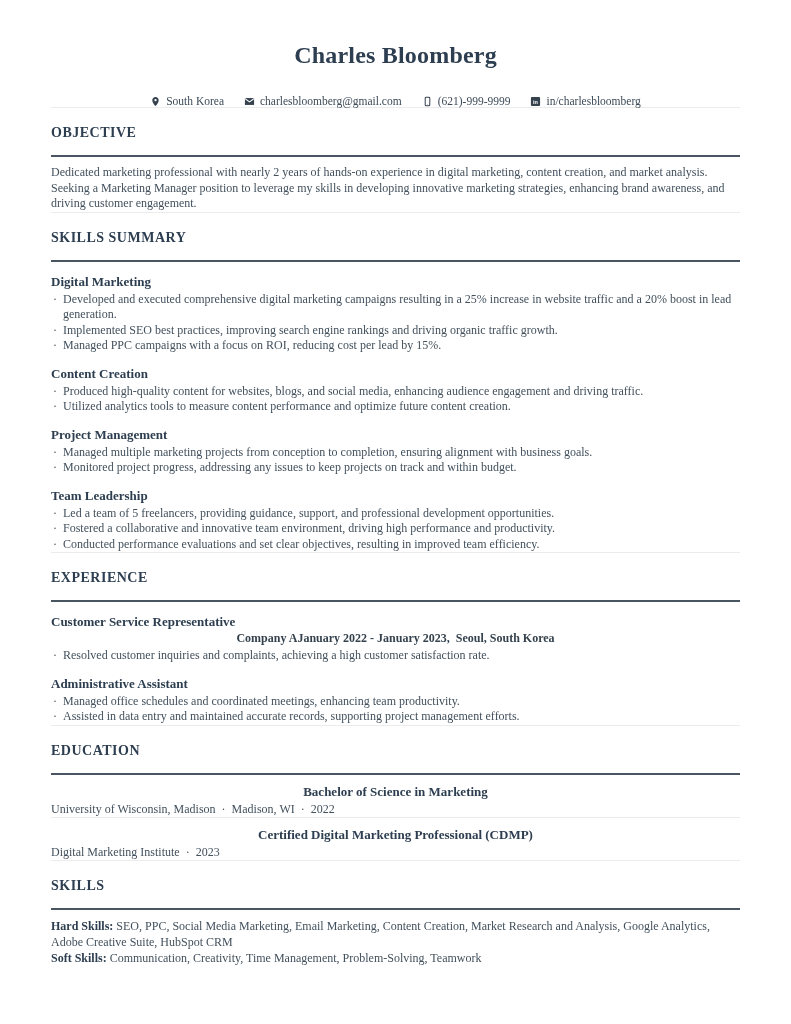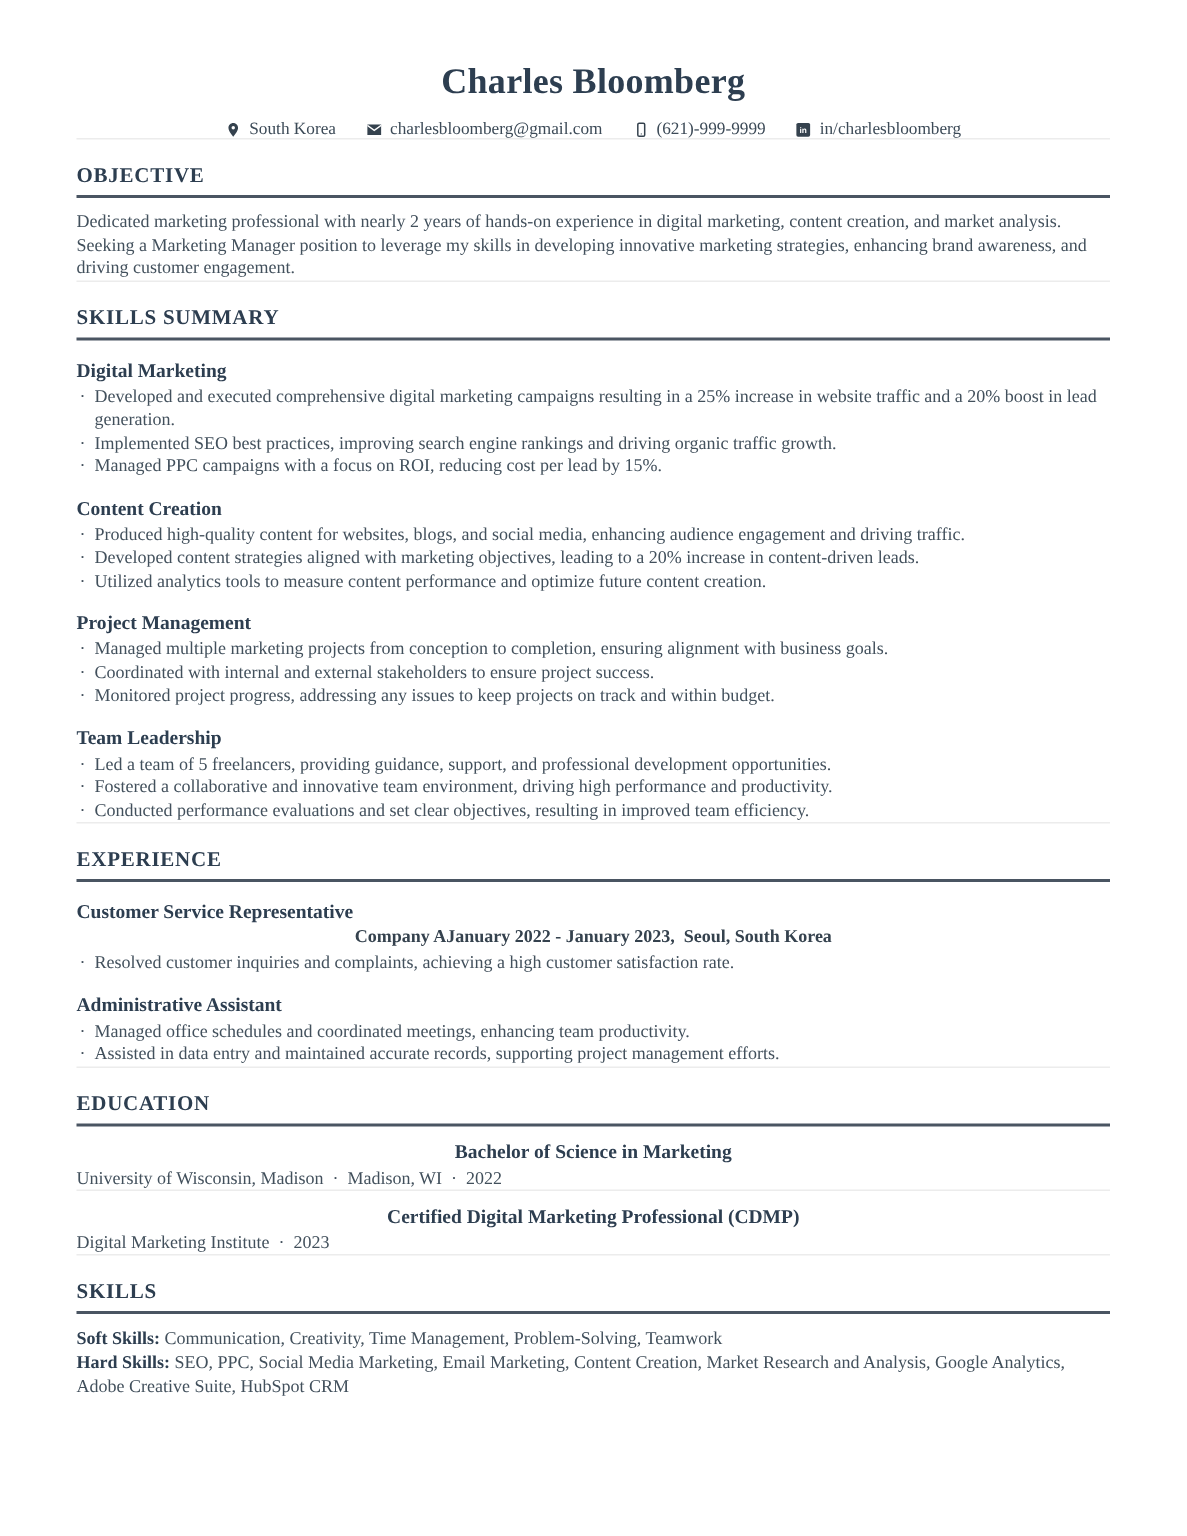--- a/index.html
+++ b/index.html
@@ -21,21 +21,21 @@
     font-size: 24px;
     font-weight: 700;
     color: #2d3e50;
     letter-spacing: 0.2px;
   }
   .contact-row {
     display: flex;
     justify-content: center;
     align-items: center;
     gap: 20px;
-    margin-top: 11px;
+    margin-top: 26px;
     font-size: 11.5px;
     color: #3c4a57;
   }
   .contact-item { display: flex; align-items: center; gap: 5px; color: #3c4a57; }
   .icon { display: inline-flex; color: #35424e; }
   .icon svg { width: 11px; height: 11px; display: block; }
 
   hr.light {
     border: 0;
     border-top: 1px solid #ececec;
@@ -45,21 +45,21 @@
 
   
   .section { margin-top: 0; }
   .section-rule { margin-top: 18px; }
   .section-title {
     margin-top: 17px;
     font-size: 14px;
     font-weight: 700;
     color: #2d3e50;
     letter-spacing: 0.5px;
-    padding-bottom: 4px;
+    padding-bottom: 14px;
     border-bottom: 2px solid #4a5562;
   }
   .body-text {
     margin-top: 8px;
     font-size: 12px;
     line-height: 15.5px;
     color: #42505c;
   }
 
   .subheading {
@@ -164,28 +164,26 @@
     <h3 class="subheading">Digital Marketing</h3>
     <ul class="bullets">
       <li>Developed and executed comprehensive digital marketing campaigns resulting in a 25% increase in website traffic and a 20% boost in lead generation.</li>
       <li>Implemented SEO best practices, improving search engine rankings and driving organic traffic growth.</li>
       <li>Managed PPC campaigns with a focus on ROI, reducing cost per lead by 15%.</li>
     </ul>
 
     <h3 class="subheading">Content Creation</h3>
     <ul class="bullets">
       <li>Produced high-quality content for websites, blogs, and social media, enhancing audience engagement and driving traffic.</li>
-      <li>Developed content strategies aligned with marketing objectives, leading to a 20% increase in content-driven leads.</li>
       <li>Utilized analytics tools to measure content performance and optimize future content creation.</li>
     </ul>
 
     <h3 class="subheading">Project Management</h3>
     <ul class="bullets">
       <li>Managed multiple marketing projects from conception to completion, ensuring alignment with business goals.</li>
-      <li>Coordinated with internal and external stakeholders to ensure project success.</li>
       <li>Monitored project progress, addressing any issues to keep projects on track and within budget.</li>
     </ul>
 
     <h3 class="subheading">Team Leadership</h3>
     <ul class="bullets">
       <li>Led a team of 5 freelancers, providing guidance, support, and professional development opportunities.</li>
       <li>Fostered a collaborative and innovative team environment, driving high performance and productivity.</li>
       <li>Conducted performance evaluations and set clear objectives, resulting in improved team efficiency.</li>
     </ul>
   </section>
@@ -232,18 +230,18 @@
       <div class="entry-title">Certified Digital Marketing Professional (CDMP)</div>
       <div class="entry-details">Digital Marketing Institute &nbsp;·&nbsp; 2023</div>
     </div>
   </section>
 
   <hr class="light section-rule">
 
   <section class="section">
     <h2 class="section-title">SKILLS</h2>
     <div class="skill-block">
+      <div><span class="skill-label">Hard Skills:</span><span> SEO, PPC, Social Media Marketing, Email Marketing, Content Creation, Market Research and Analysis, Google Analytics, Adobe Creative Suite, HubSpot CRM</span></div>
       <div><span class="skill-label">Soft Skills:</span><span> Communication, Creativity, Time Management, Problem-Solving, Teamwork</span></div>
-      <div><span class="skill-label">Hard Skills:</span><span> SEO, PPC, Social Media Marketing, Email Marketing, Content Creation, Market Research and Analysis, Google Analytics, Adobe Creative Suite, HubSpot CRM</span></div>
     </div>
   </section>
 
 </div>
 
 </body></html>

